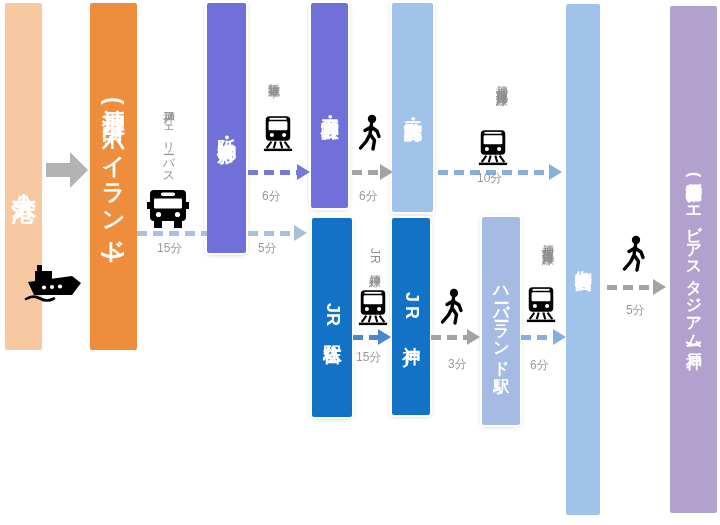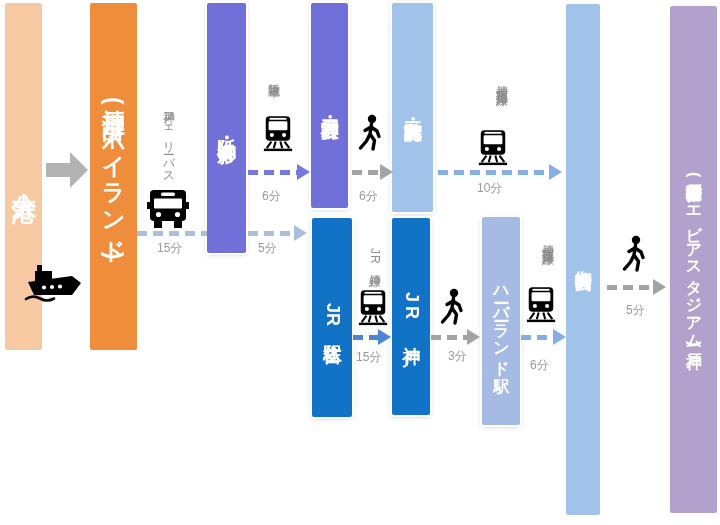--- a/index.html
+++ b/index.html
@@ -62,23 +62,23 @@
   .l-subway1{left:479px;top:30px;height:102px;width:30px;}
   .l-jrline{left:364px;top:224px;height:68px;width:18px;}
   .l-subway2{left:525px;top:193px;height:94px;width:30px;}
 
   
   .time{position:absolute;color:#9a9a9a;font-size:12px;}
   .t-bus{left:157px;top:240px;}
   .t-bus2{left:258px;top:240px;}
   .t-hanshin{left:262px;top:188px;}
   .t-walk1{left:359px;top:188px;}
-  .t-subway1{left:477px;top:180px;}
+  .t-subway1{left:477px;top:170px;}
   .t-jr{left:356px;top:349px;}
-  .t-walk2{left:448px;top:348px;}
+  .t-walk2{left:448px;top:356px;}
   .t-subway2{left:530px;top:357px;}
   .t-walk3{left:626px;top:302px;}
 
   
   .icon{position:absolute;}
   .i-ship{left:24px;top:262px;width:60px;height:42px;}
   .i-bus{left:147px;top:189px;width:42px;height:43px;}
   .i-train-hanshin{left:262px;top:114px;width:32px;height:42px;}
   .i-walk1{left:356px;top:114px;width:30px;height:42px;}
   .i-train-subway1{left:477px;top:128px;width:32px;height:42px;}

